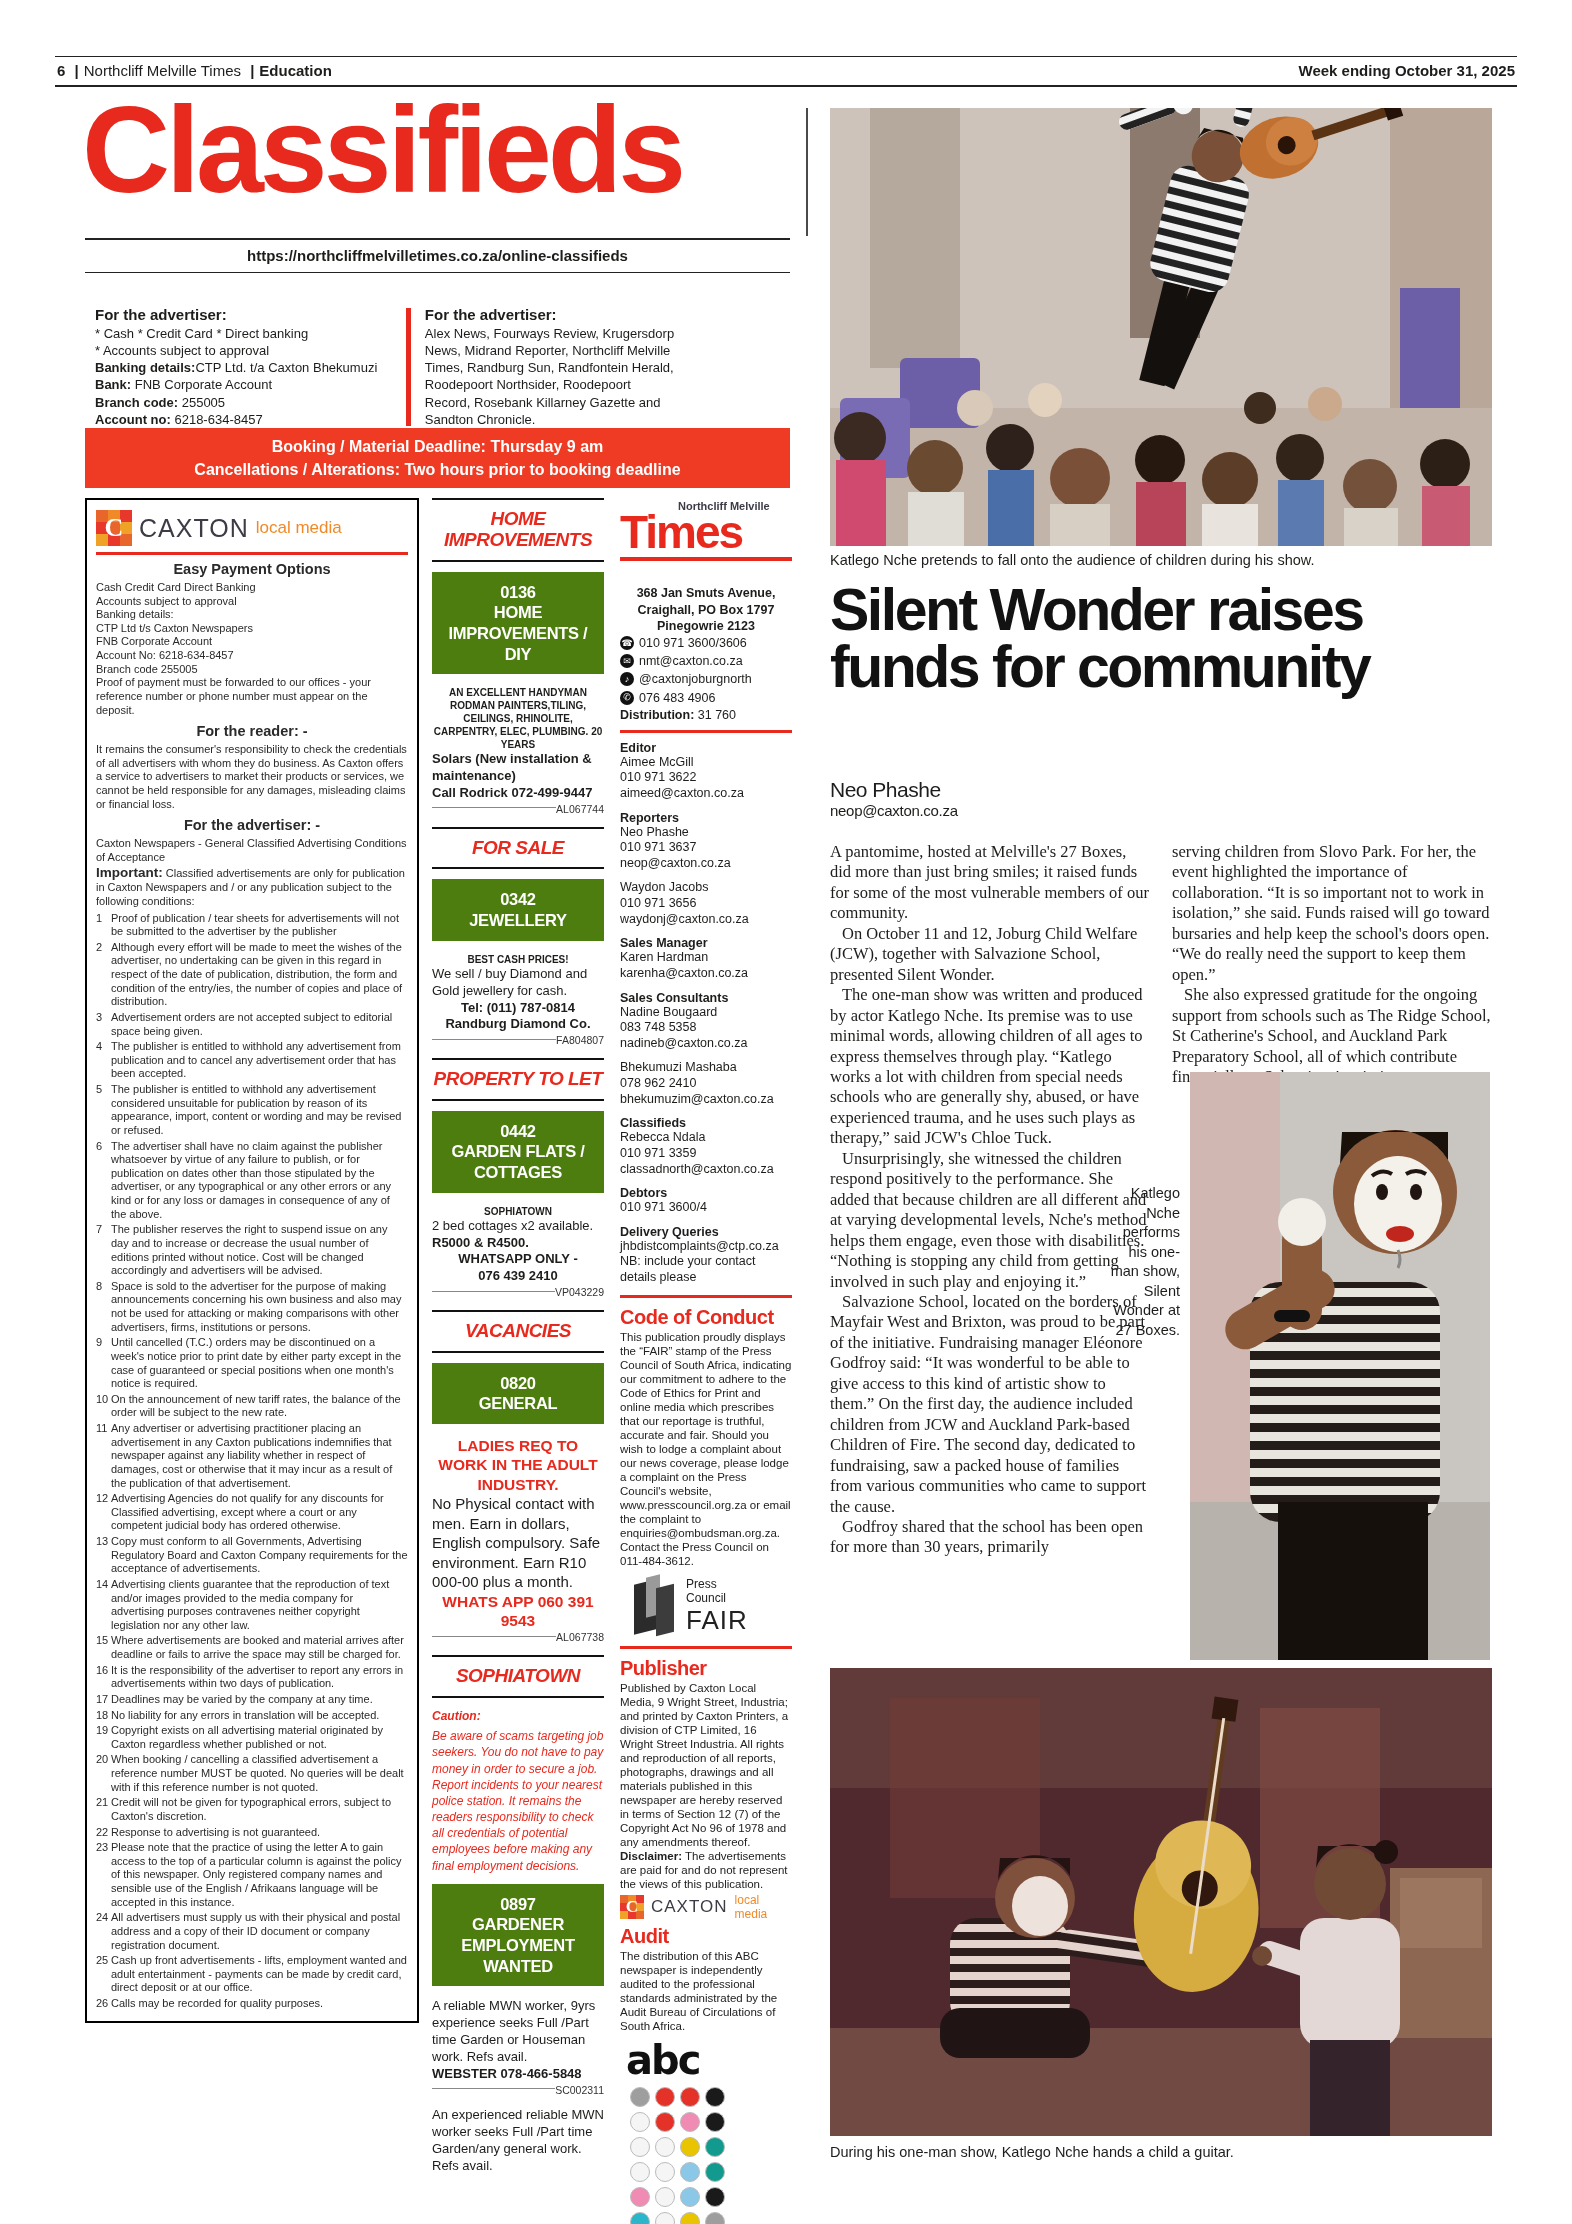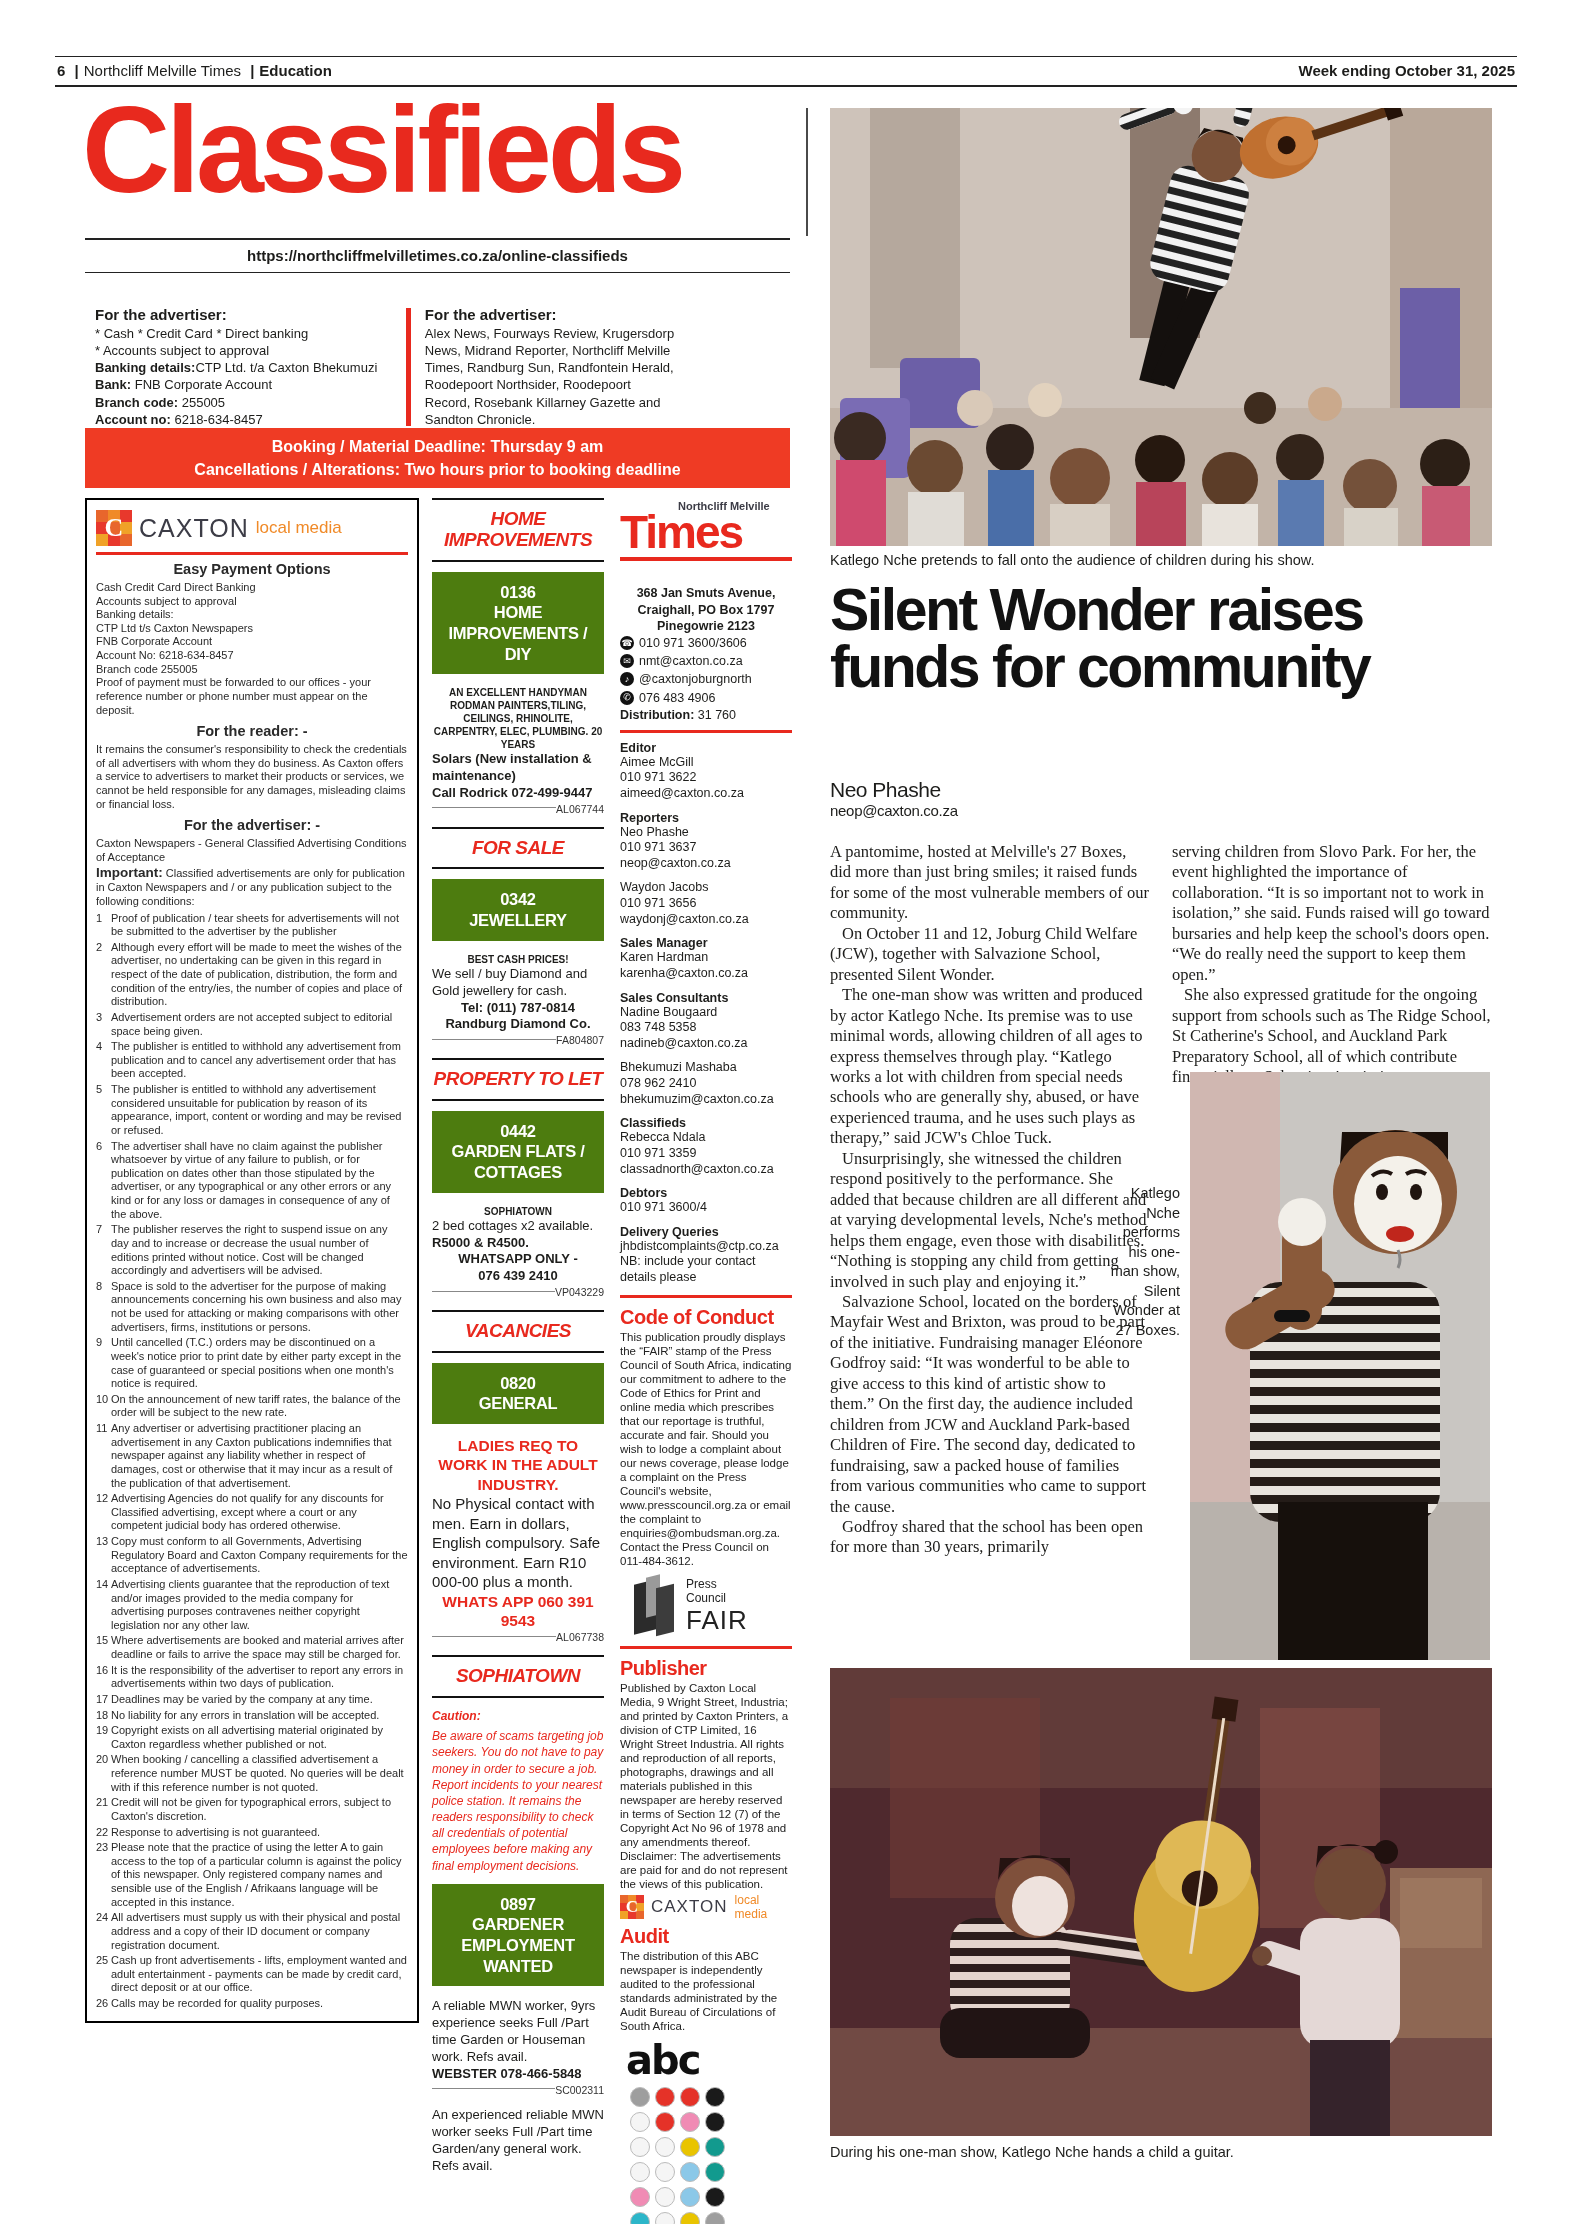--- a/index.html
+++ b/index.html
@@ -83,21 +83,21 @@
   .ctitle{font-weight:bold;font-size:12.5px;}
   .ctitle:empty{display:none;}
   .cbody{font-size:12.5px;line-height:1.25;white-space:pre-line;}
   .c-redhead{color:#e8291e;font-weight:800;font-size:20px;letter-spacing:-0.5px;margin:2px 0 1px 0;}
   .c-small{font-size:11.5px;line-height:1.22;color:#222;}
   .fairlogo{display:flex;align-items:center;gap:8px;margin:8px 0 4px 14px;}
   .fairmarks{position:relative;width:44px;height:62px;flex:0 0 auto;}
   .fairmarks i{position:absolute;display:block;}
   .fairtext{font-size:12px;line-height:1.15;color:#222;}
   .fairtext .big{font-size:26px;letter-spacing:1px;}
-  .disc .b{font-weight:normal;}
+  .disc .b{font-weight:bold;}
   .abc{font-family:"DejaVu Sans",sans-serif;font-weight:800;font-size:40px;letter-spacing:-2px;margin:4px 0 2px 6px;color:#111;}
   .dots{display:grid;grid-template-columns:repeat(4,22px);grid-auto-rows:22px;gap:3px;margin:4px 0 0 10px;}
   .dot{width:18px;height:18px;border-radius:50%;border:1px solid #bbb;}
   
   #article{position:absolute;left:830px;top:0;width:662px;height:2224px;}
   #photo1{position:absolute;top:108px;left:0;width:662px;height:438px;}
   #cap1{position:absolute;top:552px;left:0;width:662px;font-size:14.5px;}
   #headline{position:absolute;top:582px;left:0;width:662px;font-size:59px;font-weight:800;
     letter-spacing:-2.5px;line-height:0.97;color:#121212;}
   #byline{position:absolute;top:778px;left:0;}

